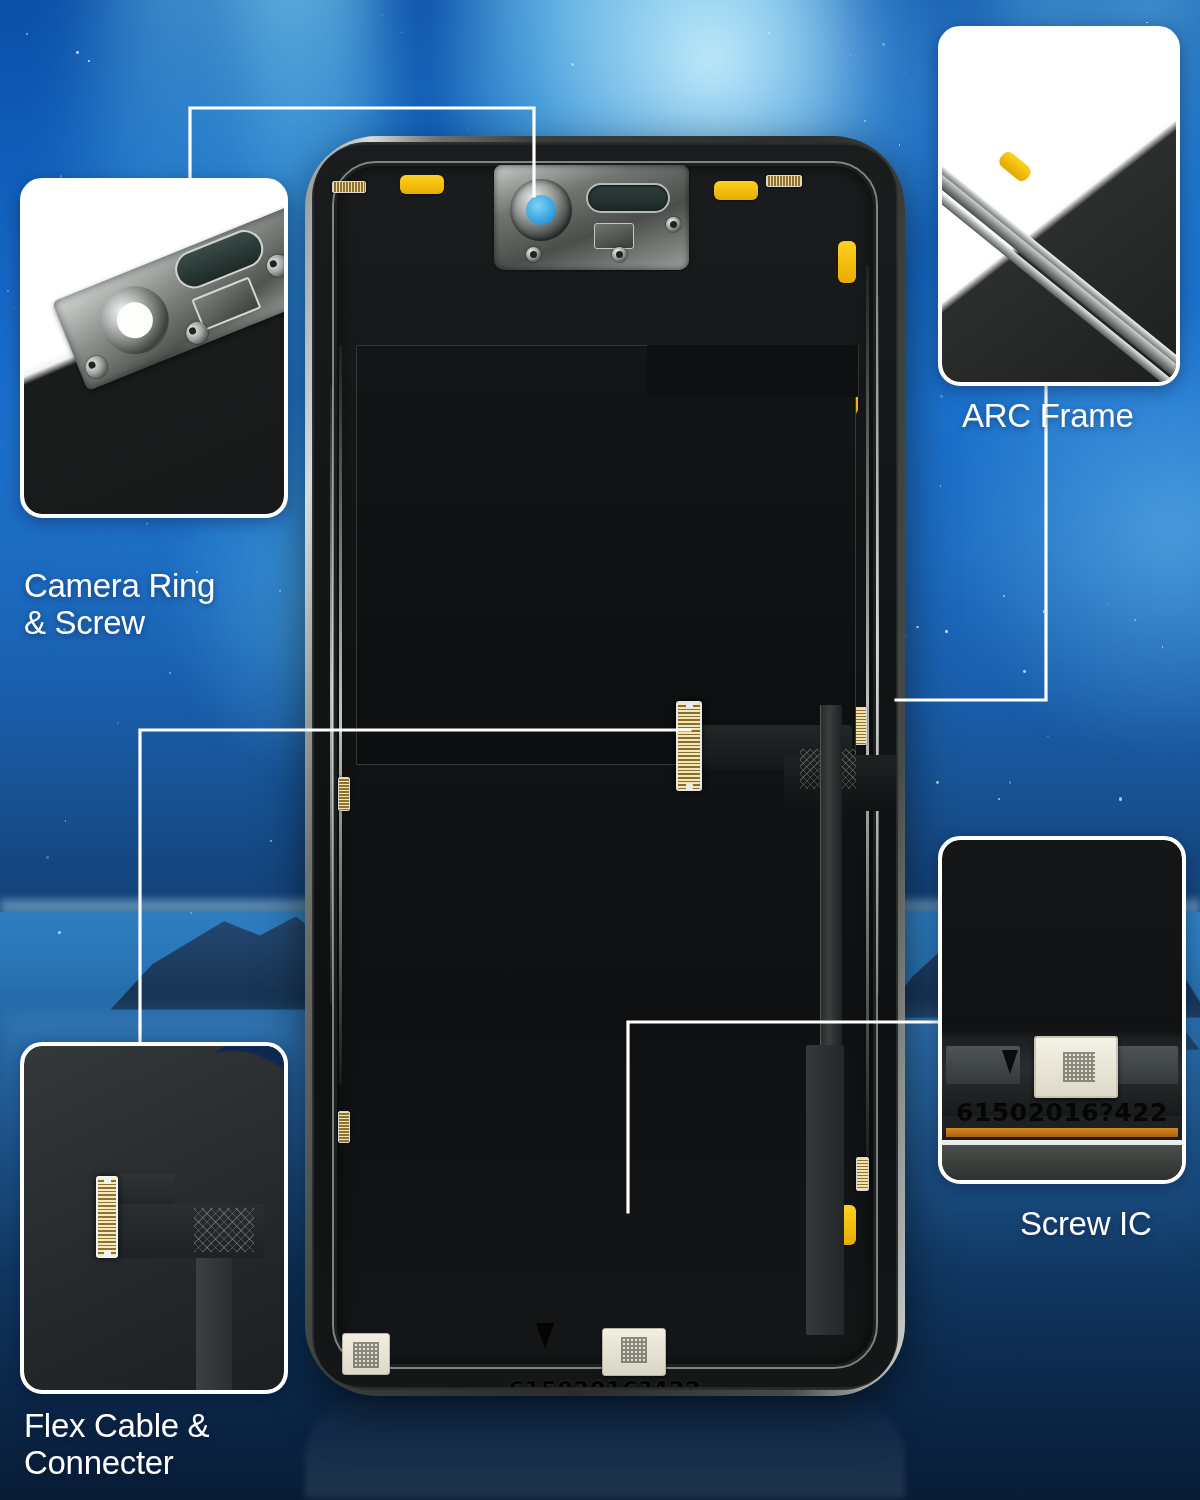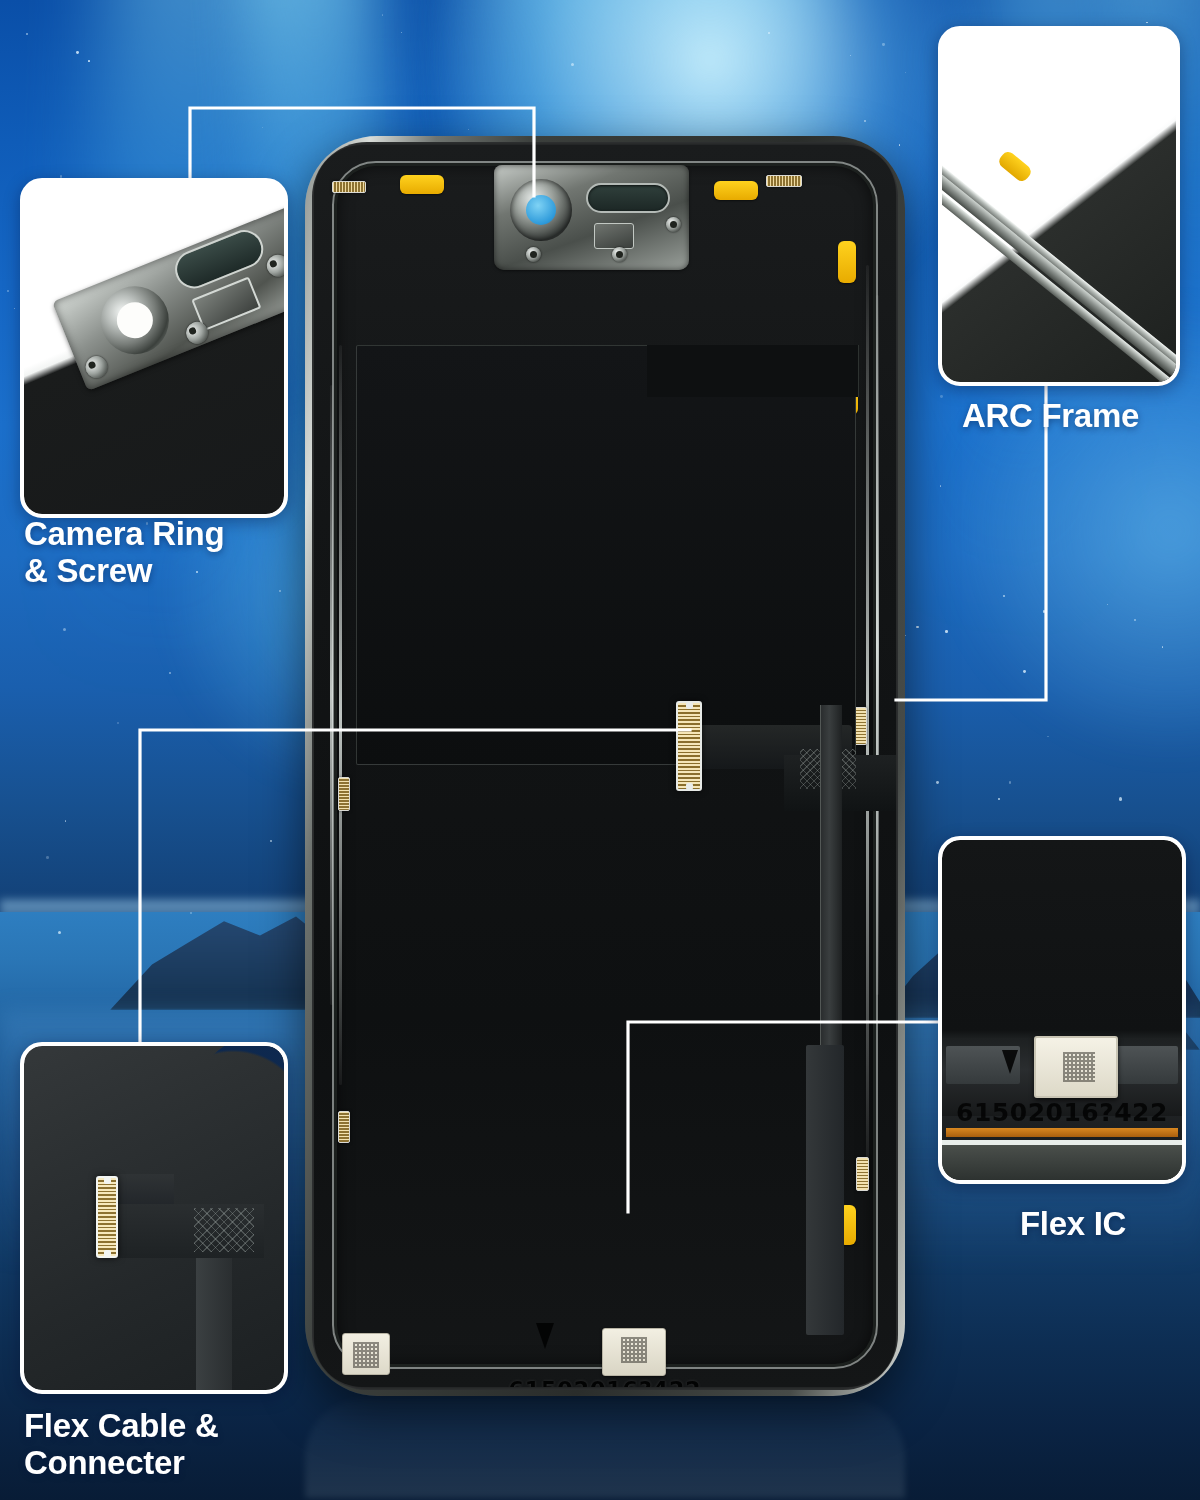--- a/index.html
+++ b/index.html
@@ -299,21 +299,21 @@
     border:4px solid #ffffff;
     border-radius:22px;
     overflow:hidden;
     box-shadow:0 4px 16px rgba(0,10,40,.35);
   }
   .panel-inner { position:absolute; inset:0; overflow:hidden; border-radius:18px; }
 
   .callout-label {
     position:absolute;
     color:#ffffff;
-    font-weight:700;
+    font-weight:400;
     font-size:33px;
     line-height:1.12;
     letter-spacing:-.3px;
     text-shadow:0 2px 6px rgba(0,20,60,.45);
     font-family:"Liberation Sans", sans-serif;
     white-space:pre-line;
   }
 
   
   #p-cam { left:20px; top:178px; width:268px; height:340px; }
@@ -340,21 +340,21 @@
     position:absolute; left:125px; top:4px; width:92px; height:38px; border-radius:19px;
     background:linear-gradient(180deg,#3a4b47,#1e2a28);
     border:2px solid #cfd4d0;
   }
   #p-cam .ci-rect {
     position:absolute; left:130px; top:50px; width:62px; height:34px;
     background:linear-gradient(160deg,#7b807b,#3d413e);
     border:2px solid #d3d8d4; border-radius:3px;
   }
   #p-cam .ci-scr { position:absolute; width:22px; height:22px; }
-  #lbl-cam { left:24px; top:516px; }
+  #lbl-cam { left:24px; top:568px; }
 
   
   #p-arc { left:938px; top:26px; width:242px; height:360px; }
   #p-arc .af-bg {
     position:absolute; inset:0;
     background:linear-gradient(142deg,#ffffff 0%,#ffffff 50%,#fafbfb 51%,#2b2e2c 53%,#1d201e 100%);
   }
   #p-arc .af-edge1 {
     position:absolute; left:-40px; top:104px; width:420px; height:8px;
     transform:rotate(39deg); transform-origin:left center;
@@ -739,21 +739,21 @@
     <div class="fi-arrow"></div>
     <div class="fi-chip">
       <div class="qr"></div>
     </div>
     <div class="fi-serial">61502016?422</div>
     <div class="fi-orange"></div>
     <div class="fi-white"></div>
     <div class="fi-chin"></div>
   </div>
 </div>
-<div class="callout-label" id="lbl-fic">Flex IC</div>
+<div class="callout-label" id="lbl-fic">Screw IC</div>
 
 <div class="panel" id="p-flex">
   <div class="panel-inner">
     <div class="fc-bg"></div>
     <div class="fc-corner"></div>
     <div class="fc-ribbon"></div>
     <div class="fc-ribbon2"></div>
     <div class="fc-mesh"></div>
     <div class="fc-tailv"></div>
     <div class="fc-conn"></div>

